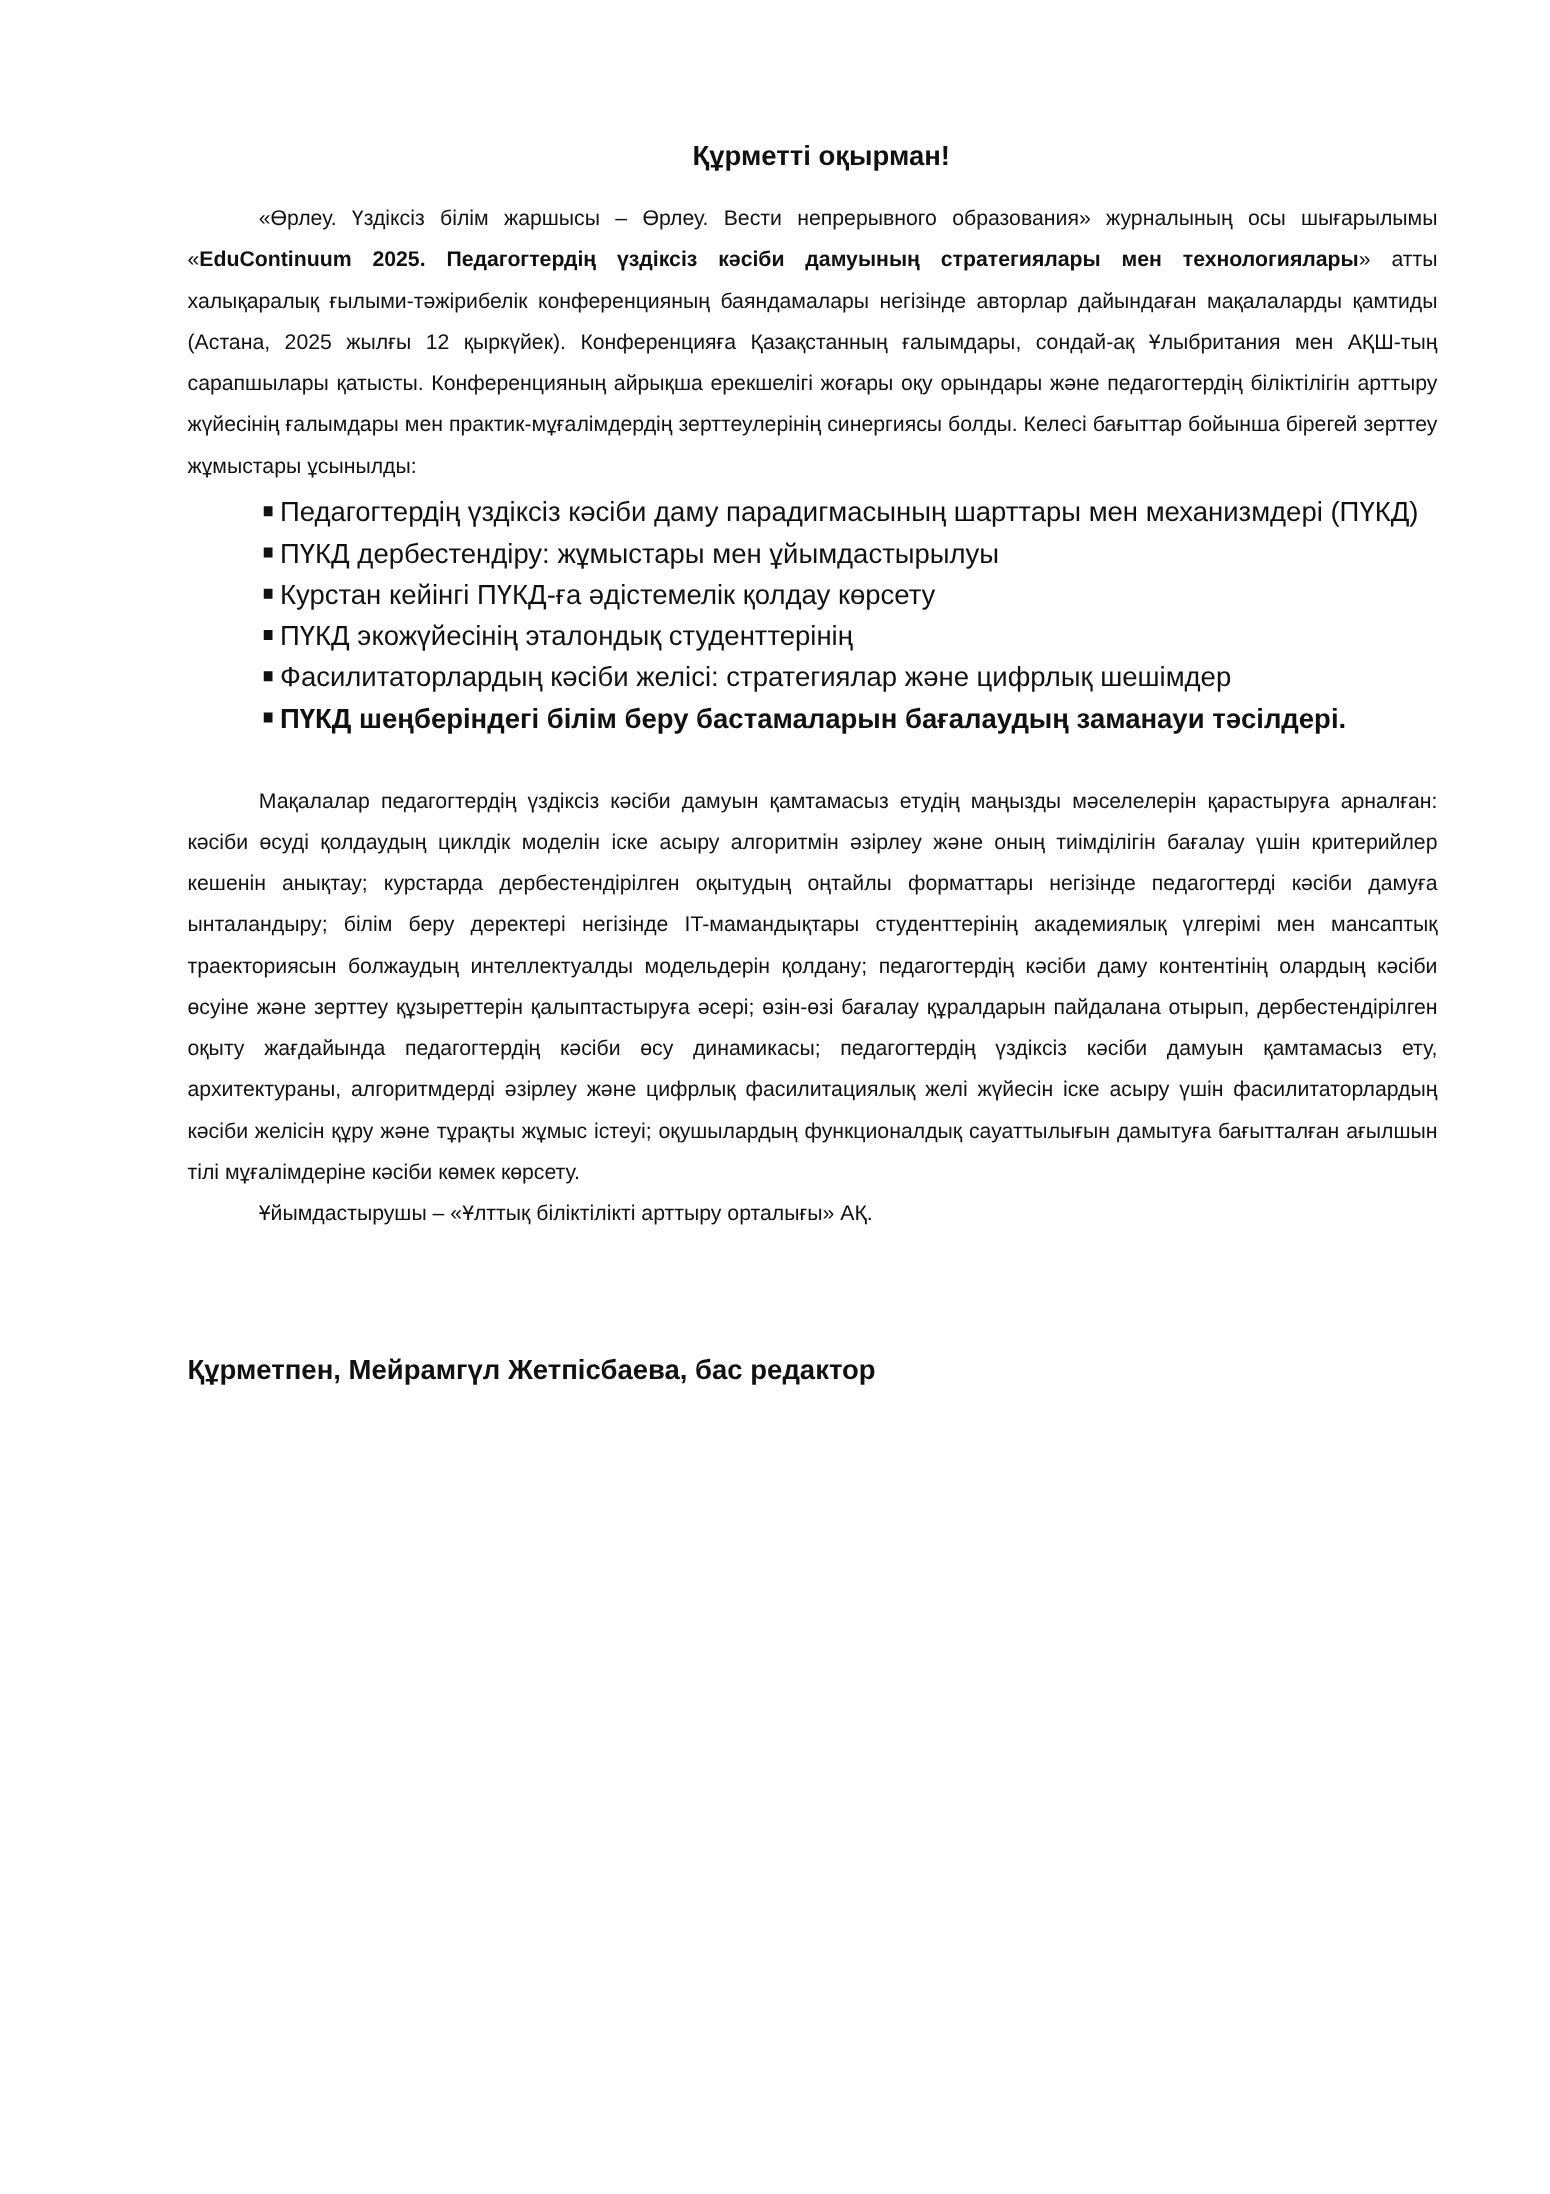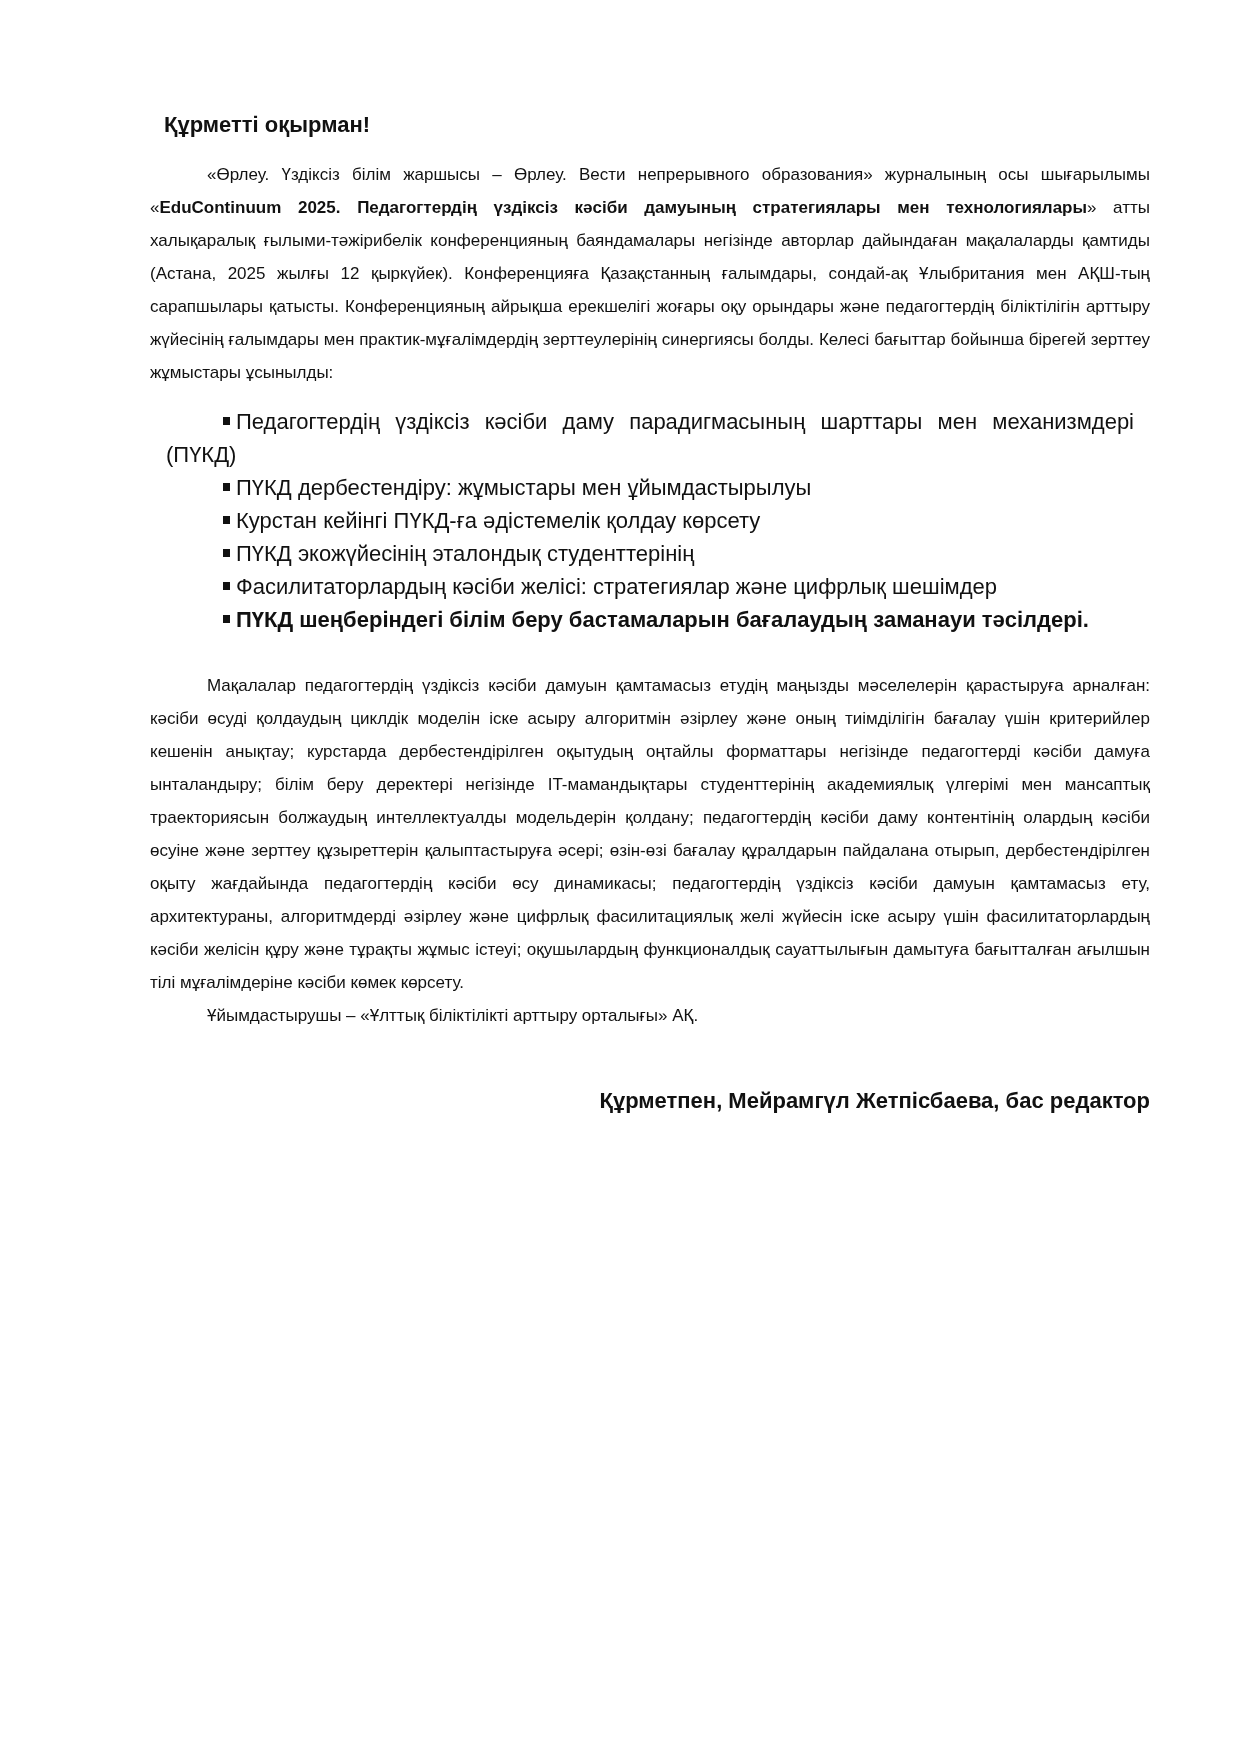--- a/index.html
+++ b/index.html
@@ -15,37 +15,37 @@
       font-family: "Liberation Sans", sans-serif;
       color: #111111;
     }
     .page {
       position: absolute;
       left: 150px;
       top: 108px;
       width: 1000px;
     }
     .title {
-      text-align: left;
+      text-align: center;
       font-weight: bold;
       font-size: 22px;
       line-height: 33px;
       margin: 0 0 17px 0;
       padding-left: 14px;
     }
     p {
       margin: 0;
       font-size: 17px;
       line-height: 33px;
       text-align: justify;
       text-indent: 57px;
     }
     .list {
       list-style: none;
-      margin: 16px;
+      margin: 4px;
       padding: 0;
     }
     .list li {
       font-size: 22px;
       line-height: 33px;
       text-align: justify;
       text-indent: 57px;
     }
     .bullet {
       display: inline-block;
@@ -55,22 +55,21 @@
       margin-right: 6px;
       vertical-align: 4px;
       text-indent: 0;
     }
     .list li.last {
       margin-bottom: 33px;
       font-weight: bold;
     }
     .strong { font-weight: bold; }
     .signature {
-      margin-top: 52px;
-      text-align: right;
+      margin-top: 92px;
       font-weight: bold;
       font-size: 22px;
       line-height: 33px;
       text-indent: 0;
     }
   </style>
 </head>
 <body>
 
 <div class="page">

